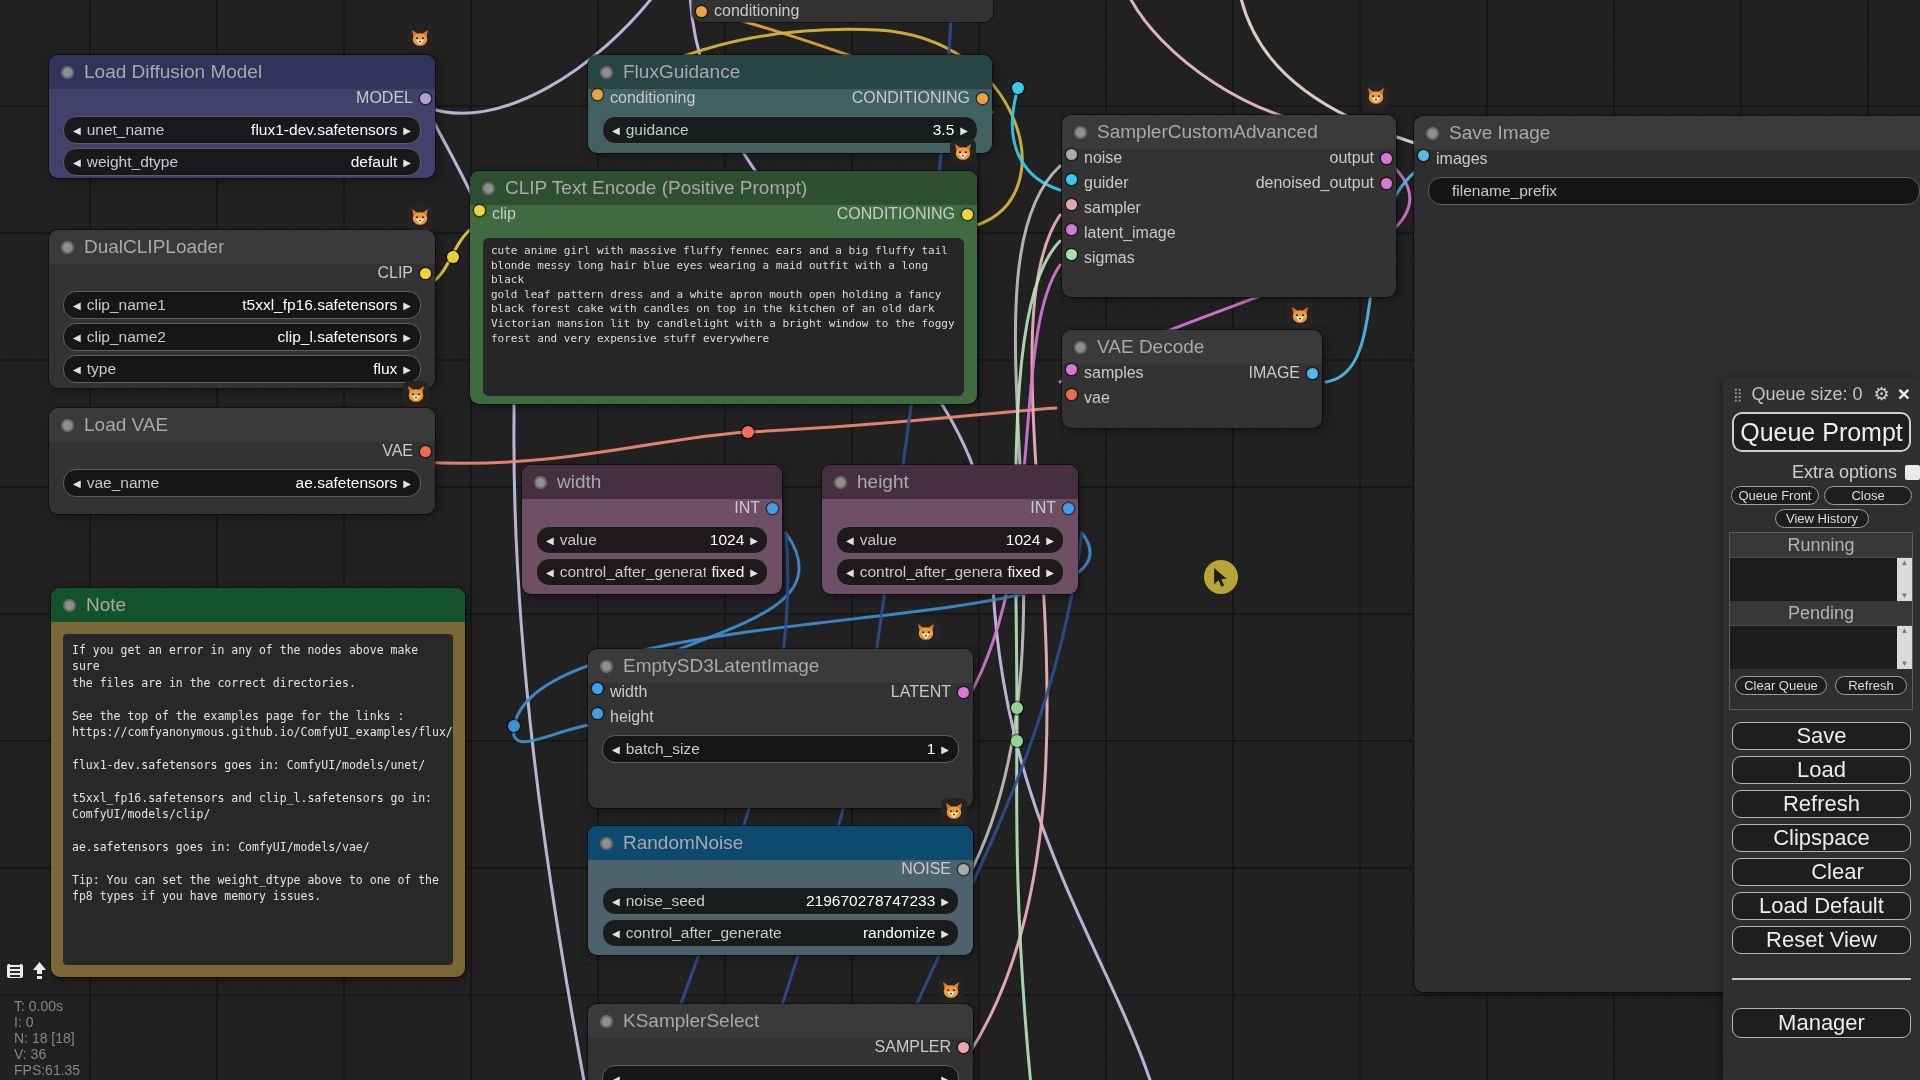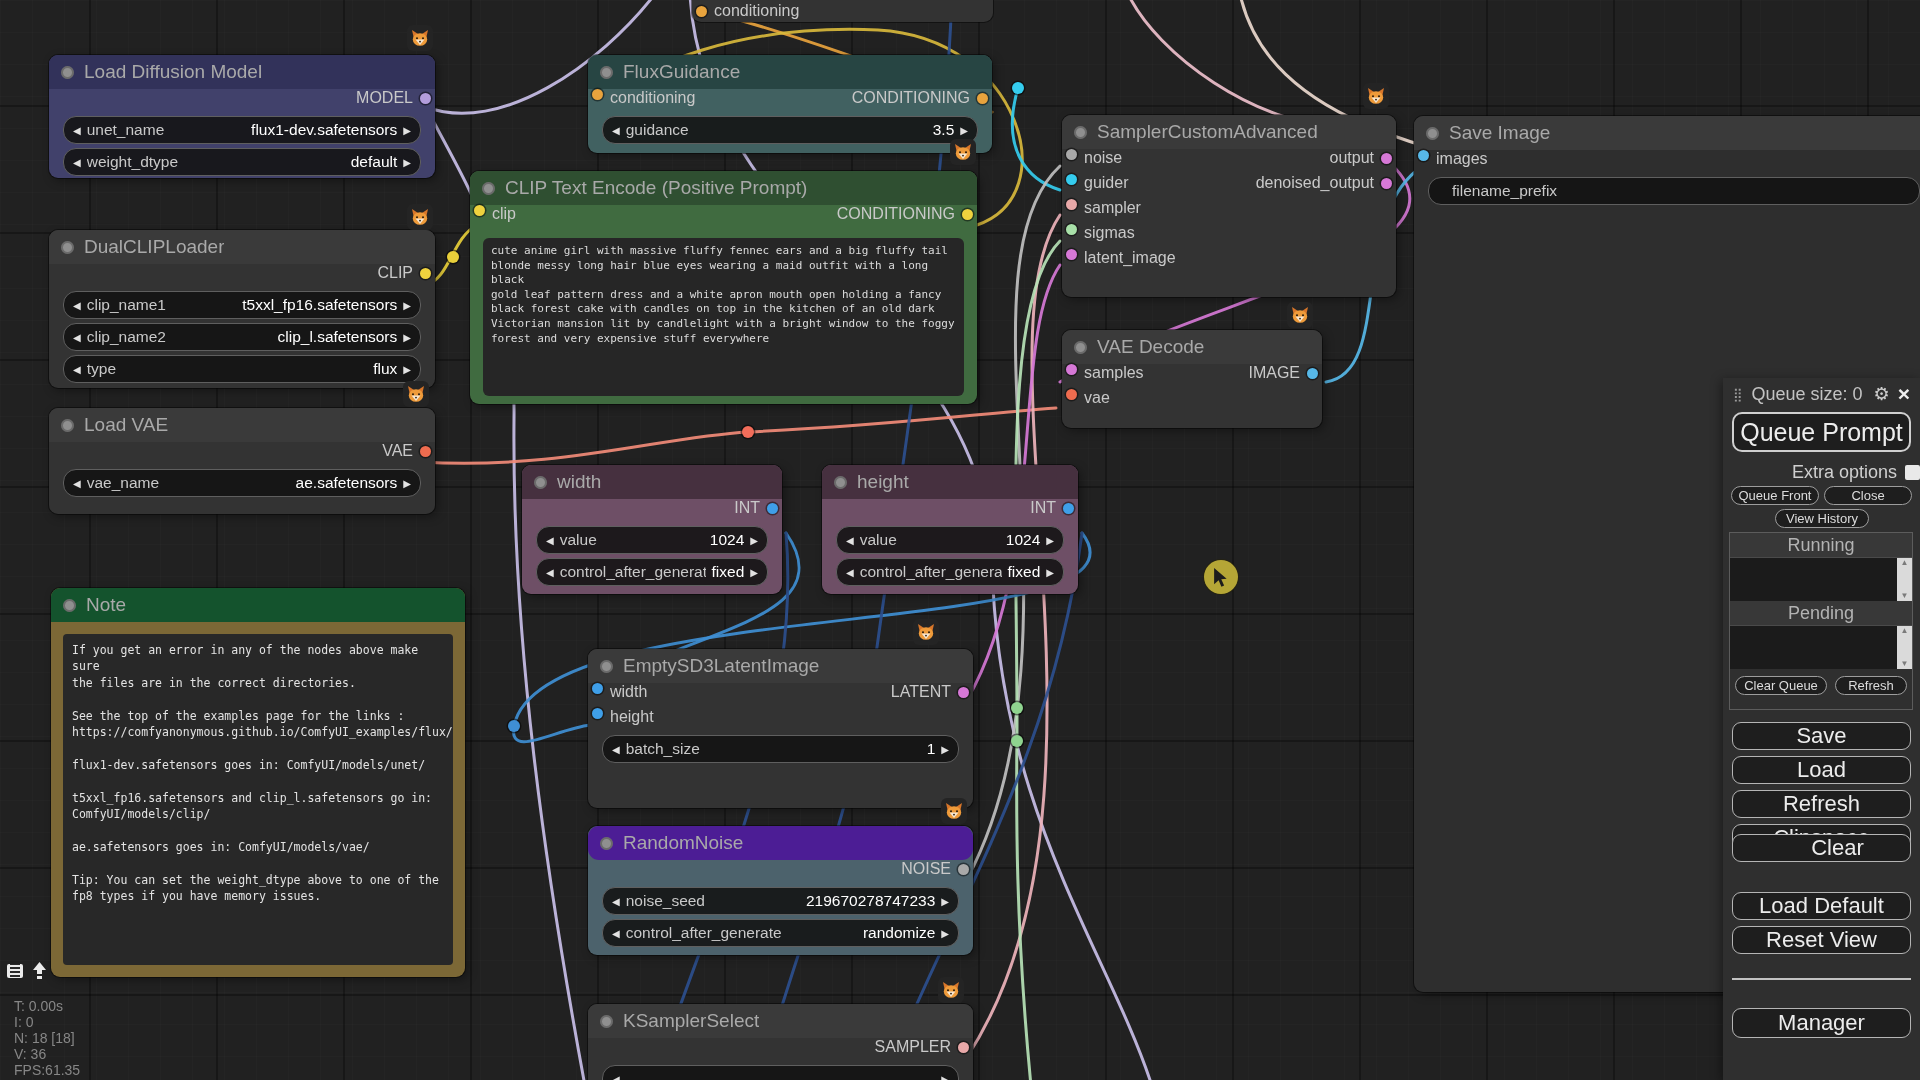--- a/index.html
+++ b/index.html
@@ -333,21 +333,21 @@
         </div>
         <div class="widget">
           <span class="warr">◀</span>
           <span class="wlabel">batch_size</span>
           <span class="wvalue">1</span>
           <span class="warr">▶</span>
         </div>
         <div class="spacer"></div>
       </div>
       <div class="node" style="left: 588px; top: 826px; width: 385px; height: 129px; background: rgb(76, 98, 108);">
-        <div class="node-header" style="background: #4c1d95; border-radius: 11px;">
+        <div class="node-header" style="background: #0c4a6e;">
           <span class="title-dot"></span>
           <span class="node-title">RandomNoise</span>
         </div>
         <div class="row">
           <span class="out-group">
             <span class="slot-label">NOISE</span>
             <span class="dot out" style="background: rgb(169, 169, 169);"></span>
           </span>
         </div>
         <div class="widget">
@@ -400,26 +400,26 @@
           <span class="out-group">
             <span class="slot-label">denoised_output</span>
             <span class="dot out" style="background: rgb(214, 120, 214);"></span>
           </span>
         </div>
         <div class="row">
           <span class="dot in" style="background: rgb(232, 168, 168);"></span>
           <span class="slot-label">sampler</span>
         </div>
         <div class="row">
+          <span class="dot in" style="background: rgb(214, 120, 214);"></span>
+          <span class="slot-label">latent_image</span>
+        </div>
+        <div class="row">
           <span class="dot in" style="background: rgb(168, 224, 168);"></span>
           <span class="slot-label">sigmas</span>
-        </div>
-        <div class="row">
-          <span class="dot in" style="background: rgb(214, 120, 214);"></span>
-          <span class="slot-label">latent_image</span>
         </div>
       </div>
       <div class="node" style="left: 1062px; top: 330px; width: 260px; height: 98px; background: rgb(51, 51, 51);">
         <div class="node-header" style="background: rgb(58, 58, 58);">
           <span class="title-dot"></span>
           <span class="node-title">VAE Decode</span>
         </div>
         <div class="row">
           <span class="dot in" style="background: rgb(214, 120, 214);"></span>
           <span class="slot-label">samples</span>
@@ -604,21 +604,21 @@
     </div>
     <div class="qbtnrow">
       <span class="pill" style="width:92px;">Clear Queue</span>
       <span class="pill" style="width:72px;">Refresh</span>
     </div>
   </div>
   <div class="menu-abs bigbtn" style="top:344px;">Save</div>
   <div class="menu-abs bigbtn" style="top:378px;">Load</div>
   <div class="menu-abs bigbtn" style="top:412px;">Refresh</div>
   <div class="menu-abs bigbtn" style="top:446px;">Clipspace</div>
-  <div class="menu-abs bigbtn" style="top:456px;padding-left:32px;">Clear</div>
+  <div class="menu-abs bigbtn" style="top:480px;padding-left:32px;">Clear</div>
   <div class="menu-abs bigbtn" style="top:514px;">Load Default</div>
   <div class="menu-abs bigbtn" style="top:548px;">Reset View</div>
   <div class="menu-abs divider"></div>
   <div class="menu-abs bigbtn manager-btn">Manager</div>
   <div class="menu-abs bigbtn share-btn">Share</div>
 </div>
 
 <div id="cursor">
   <svg width="14" height="20" viewBox="0 0 11 16">
     <path d="M0,0 L0,13 L3.6,9.8 L5.8,15 L8,14 L5.7,9 L10,8.6 Z" fill="#1c1c1c"></path>

